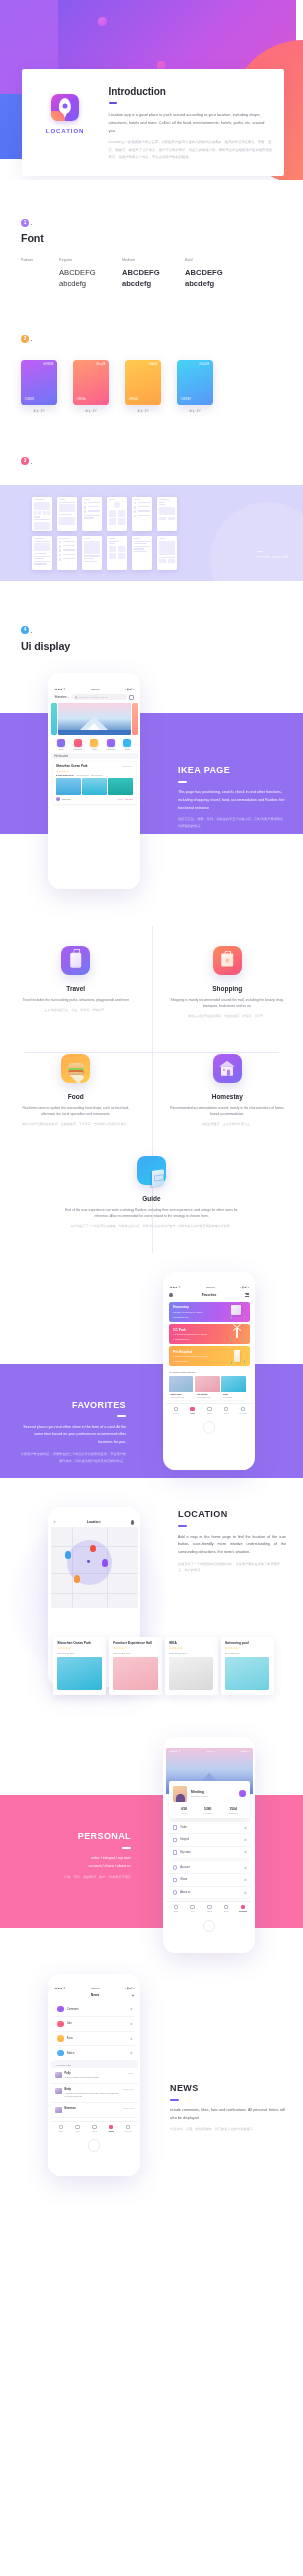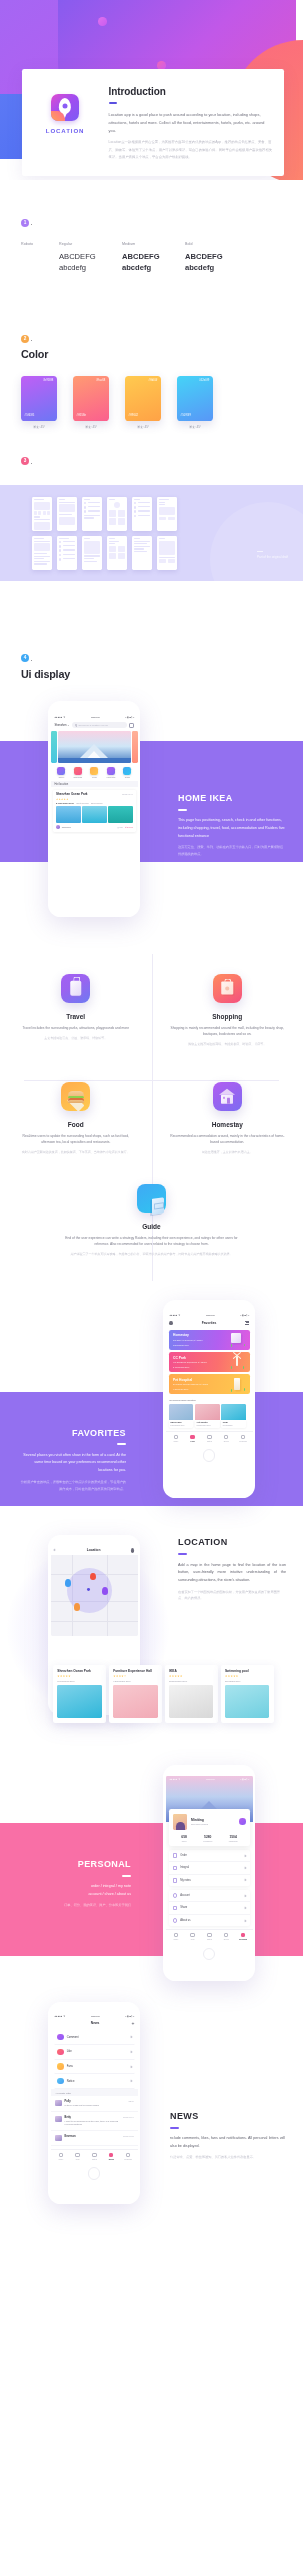--- a/index.html
+++ b/index.html
@@ -105,21 +105,21 @@
   .wbox { height:8px; background:#eeecfd; border-radius:1.1px; margin-bottom:1.8px; }
   .wrow { display:flex; gap:1.1px; margin-bottom:1.4px; }
   .wcell { flex:1; height:3.6px; background:#eeecfd; border-radius:0.7px; }
   .wdot { width:2.5px; height:2.5px; border-radius:50%; background:#e4e1fb; margin-right:1.4px; }
   .wline-item { display:flex; align-items:center; margin-bottom:1.8px; }
   .proto-note { position:absolute; right:13px; bottom:21.6px; width:33px; }
   .proto-note .rule2 { width:5.8px; height:1.1px; background:#fff; opacity:.65; margin-bottom:2.9px; }
   .proto-note-tx { font-size:3px; line-height:1.65; color:rgba(255,255,255,.8); }
 
   
-  .ui-sec { padding-top:42px;margin-top:28px; }
+  .ui-sec { padding-top:42px; }
 
   
   .home-block { position:relative; height:231px; margin-top:21.6px; }
   .purple-band { position:absolute; left:0; top:40px; width:303px; height:121px; background:#9370f0; }
   .phone {
     position:absolute; background:#fff; border-radius:12.3px;
     box-shadow:0 7.2px 24.5px rgba(110,90,180,.18);
   }
   .phone-home { left:48px; top:0px; width:92px; height:216px; padding:13px 2.9px 0; }
   .scr { background:#fff; width:87px; border-radius:1.4px; overflow:hidden; }
@@ -355,20 +355,21 @@
         <div class="rule"></div>
         <div class="intro-en">Location app is a good place to push around according to your location, including shops, attractions, hotels and more. Collect all the food, entertainments, hotels, parks, etc. around you.</div>
         <div class="intro-cn">Location是一款根据用户所在位置，为其推荐方圆20公里内优质的地点的App，推荐的地点包括景点、美食、酒店、购物等。体验完了某个地点，用户可以添加笔记，写自己的体验心得。同时平台也会根据用户喜欢推荐相关笔记。当用户选择某个地点，平台会为用户规划好路线。</div>
       </div>
     </div>
   </div>
 
   <div class="font-sec">
     <div class="sec-head">
       <span class="sec-num" style="background:#a97cf5">1</span><span class="sec-dot">.</span>
+      <div class="sec-title">Font</div>
     </div>
     <div class="font-row">
       <div class="font-label-col">
         <div class="f-small">Roboto</div>
       </div>
       <div class="font-col">
         <div class="f-small">Regular</div>
         <div class="f-big f-reg">
           <div>ABCDEFG</div>
           <div>abcdefg</div>
@@ -387,21 +388,20 @@
           <div>ABCDEFG</div>
           <div>abcdefg</div>
         </div>
       </div>
     </div>
   </div>
 
   <div class="color-sec">
     <div class="sec-head">
       <span class="sec-num" style="background:#f7a84b">2</span><span class="sec-dot">.</span>
-      <div class="sec-title">Color</div>
     </div>
     <div class="swatches">
       <div class="sw-wrap">
         <div class="sw" style="background:linear-gradient(160deg,#c05ff5,#6d76f5)">
           <div class="sw-top">#b958f8</div>
           <div class="sw-bot">#5f63f5</div>
         </div>
         <div class="sw-cap">渐变: 45°</div>
       </div>
       <div class="sw-wrap">
@@ -676,21 +676,21 @@
             <div class="hot-foot">
               <div class="av"></div>
               <span class="hf-n">Turkoisun</span>
               <span class="hf-x">@ 874</span>
               <span class="hf-h">♥ 33476</span>
             </div>
           </div>
         </div>
       </div>
       <div class="home-copy">
-        <div class="cap-title">HOME IKEA</div>
+        <div class="cap-title">IKEA PAGE</div>
         <div class="cap-rule"></div>
         <div class="cap-en">This page has positioning, search, check in and other functions, including shopping, travel, food, accommodation and Raiders five functional entrance</div>
         <div class="cap-cn">这页有定位、搜索、签到、功能在内及五个功能入口，同时为用户展现附近优质路线的地点。</div>
       </div>
     </div>
 
     <div class="feat-wrap">
       <div class="vline"></div>
       <div class="hline" style="top:126px"></div>
       <div class="feat-row">

